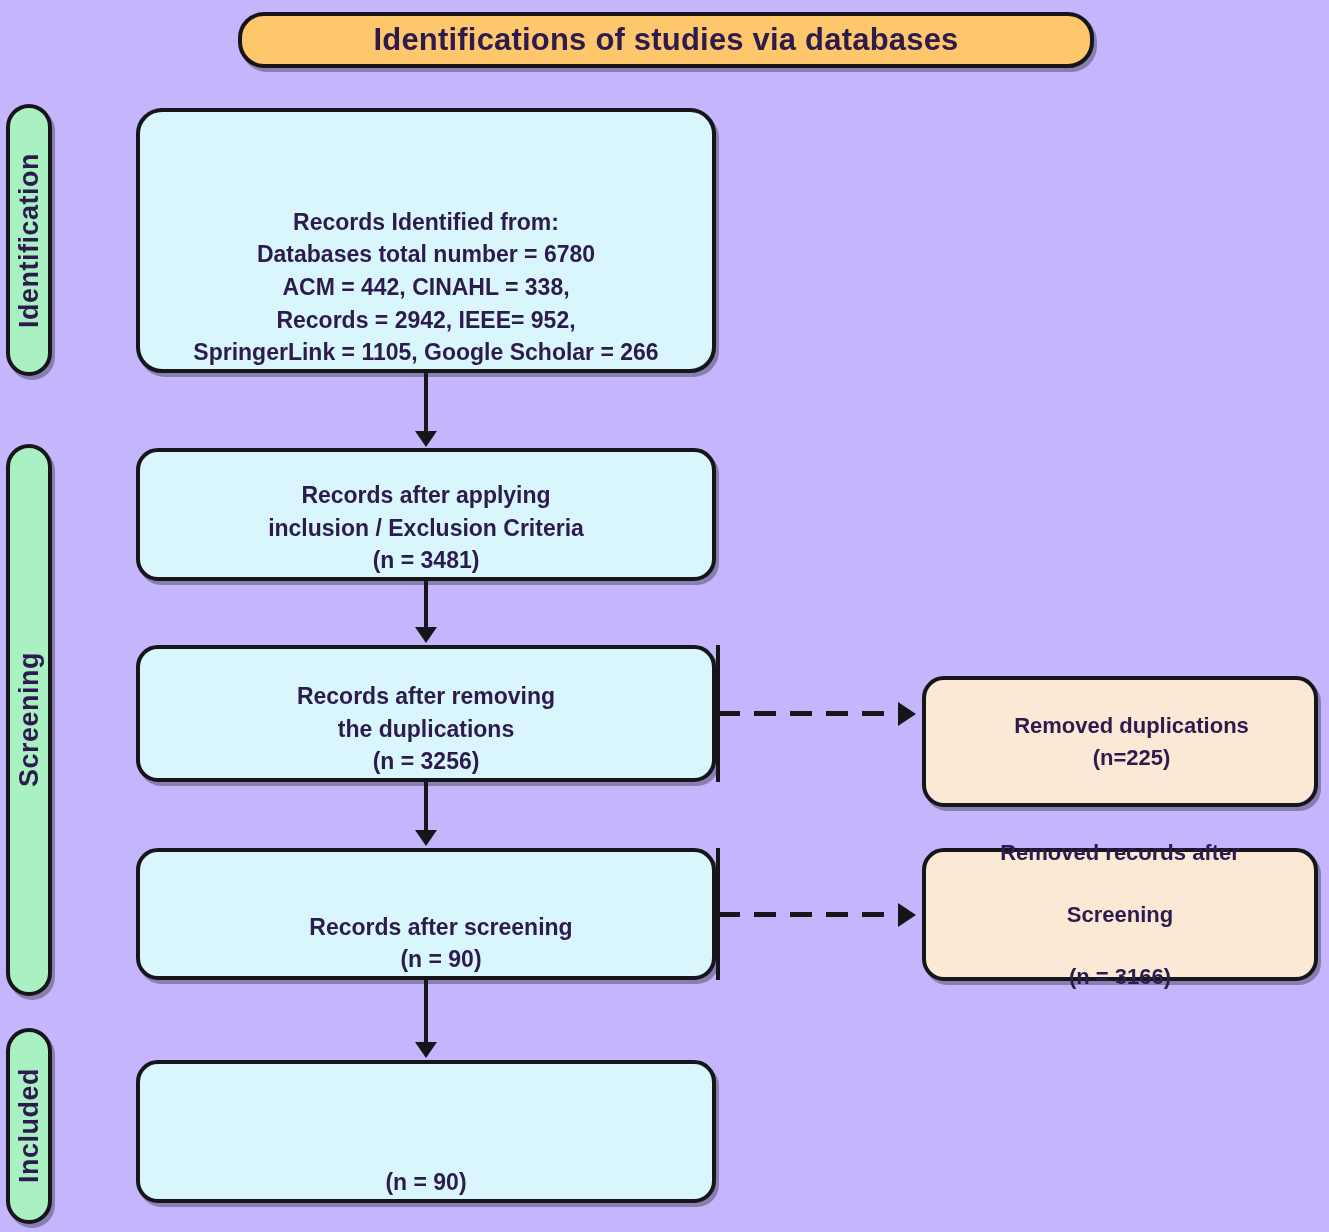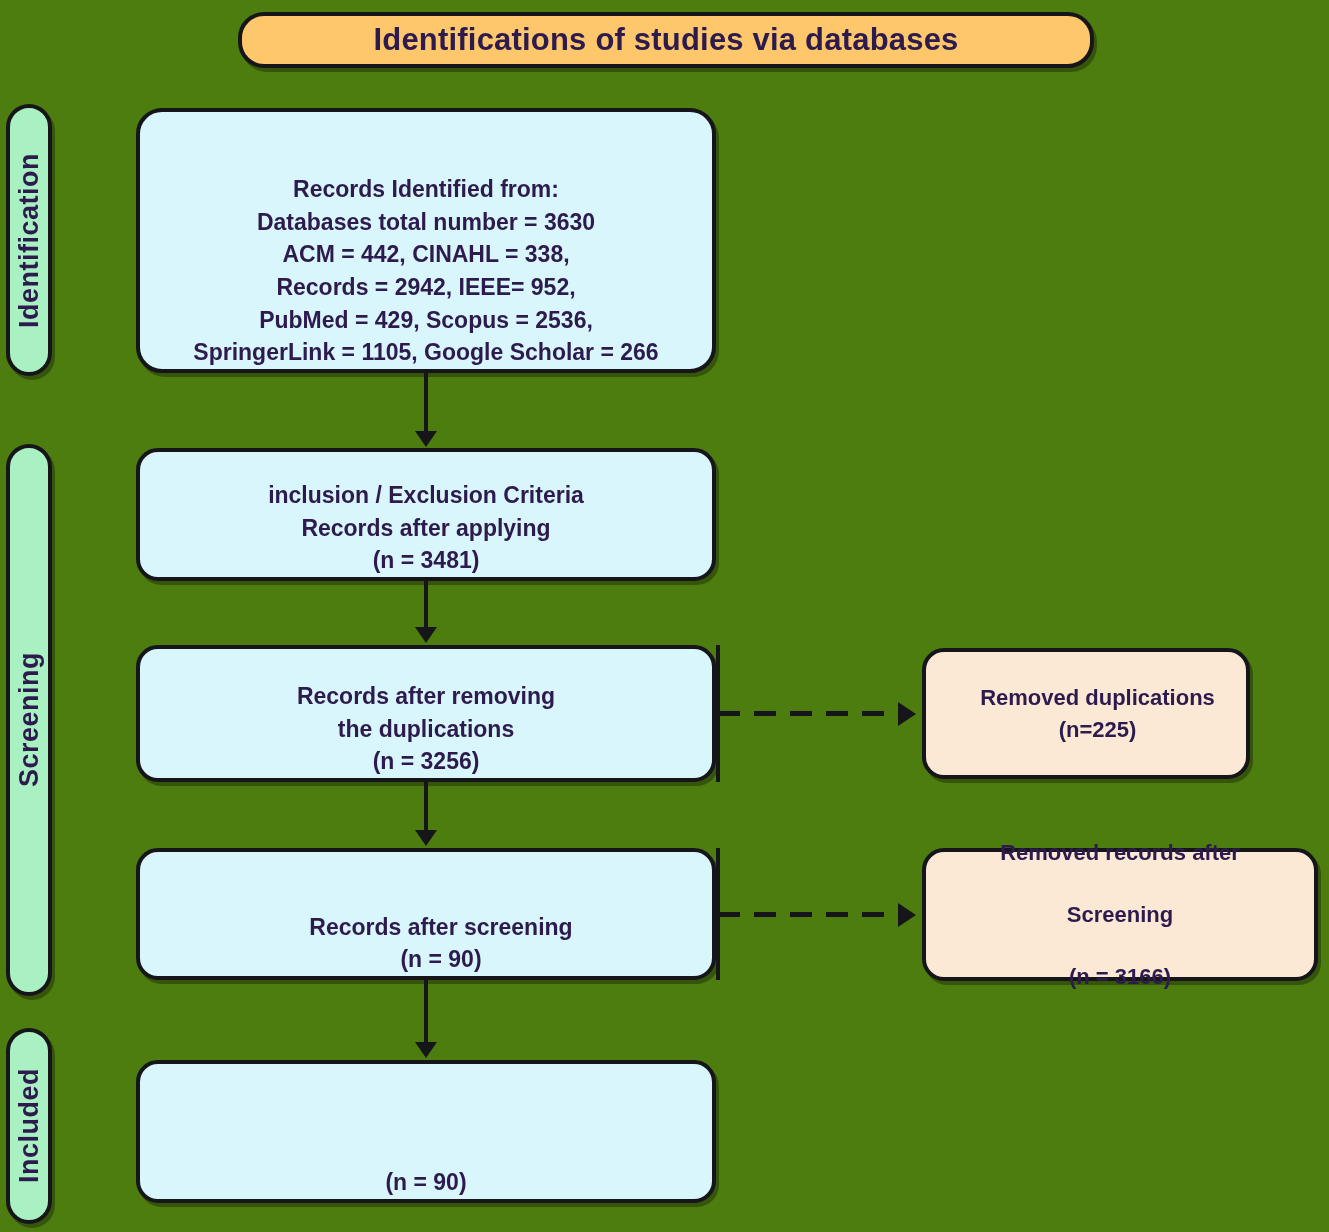--- a/index.html
+++ b/index.html
@@ -7,21 +7,21 @@
     padding: 0;
     background: #ffffff;
   }
   body {
     font-family: "Liberation Sans", sans-serif;
   }
   #canvas {
     position: relative;
     width: 1329px;
     height: 1232px;
-    background: #4d7c0f;
+    background: #c4b5fd;
     overflow: hidden;
   }
 
   
   .node {
     position: absolute;
     box-sizing: border-box;
     border: 4px solid #16161a;
     border-radius: 22px;
     display: flex;
@@ -131,52 +131,51 @@
   <div class="stage" style="left:6px; top:444px; width:46px; height:552px;">
     <span class="vtext">Screening</span>
   </div>
 
   <div class="stage" style="left:6px; top:1028px; width:46px; height:196px;">
     <span class="vtext">Included</span>
   </div>
 
   <div class="node flowbox tall" style="left:136px; top:108px; width:580px; height:265px; font-size:23px;">
     <span class="ln">Records Identified from:</span>
-    <span class="ln">Databases total number = 3630</span>
+    <span class="ln">Databases total number = 6780</span>
     <span class="ln">ACM = 442, CINAHL = 338,</span>
     <span class="ln">Records = 2942, IEEE= 952,</span>
-    <span class="ln">PubMed = 429, Scopus = 2536,</span>
     <span class="ln">SpringerLink = 1105, Google Scholar = 266</span>
   </div>
 
   <div class="vline" style="left:424px; top:373px; width:4px; height:62px;"></div>
   <div class="vhead" style="left:415px; top:431px;"></div>
 
   <div class="node flowbox" style="left:136px; top:448px; width:580px; height:133px;">
+    <span class="ln">Records after applying</span>
     <span class="ln">inclusion / Exclusion Criteria</span>
-    <span class="ln">Records after applying</span>
     <span class="ln">(n = 3481)</span>
   </div>
 
   <div class="vline" style="left:424px; top:581px; width:4px; height:50px;"></div>
   <div class="vhead" style="left:415px; top:627px;"></div>
 
   <div class="node flowbox" style="left:136px; top:645px; width:580px; height:137px;">
     <span class="ln">Records after removing</span>
     <span class="ln">the duplications</span>
     <span class="ln">(n = 3256)</span>
   </div>
 
   <div class="dashwrap" style="left:716px; top:645px; width:210px; height:137px;">
     <div class="dstub" style="left:0; top:0; height:137px;"></div>
     <div class="dline" style="left:2px; top:66px; width:182px;"></div>
     <div class="dhead" style="left:182px; top:57px;"></div>
   </div>
 
-  <div class="node sidebox" style="left:922px; top:648px; width:328px; height:131px;padding-left:23px;">
+  <div class="node sidebox" style="left:922px; top:676px; width:396px; height:131px;padding-left:23px;">
     <span class="ln">Removed duplications</span>
     <span class="ln">(n=225)</span>
   </div>
 
   <div class="vline" style="left:424px; top:782px; width:4px; height:52px;"></div>
   <div class="vhead" style="left:415px; top:830px;"></div>
 
   <div class="node flowbox" style="left:136px; top:848px; width:580px; height:132px;padding-left:30px;">
     <span class="ln">Records after screening</span>
     <span class="ln">(n = 90)</span>

